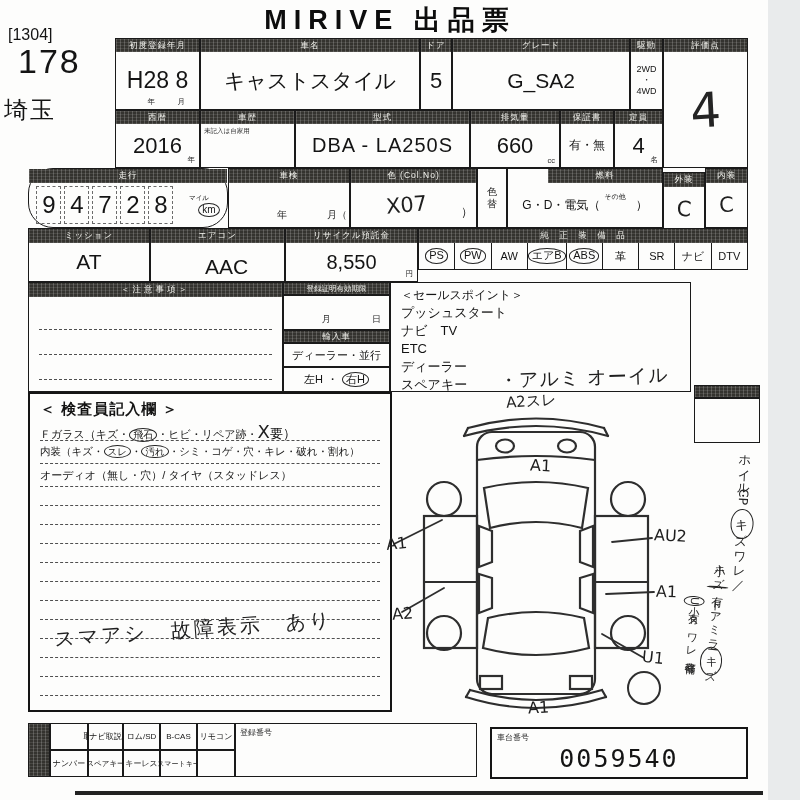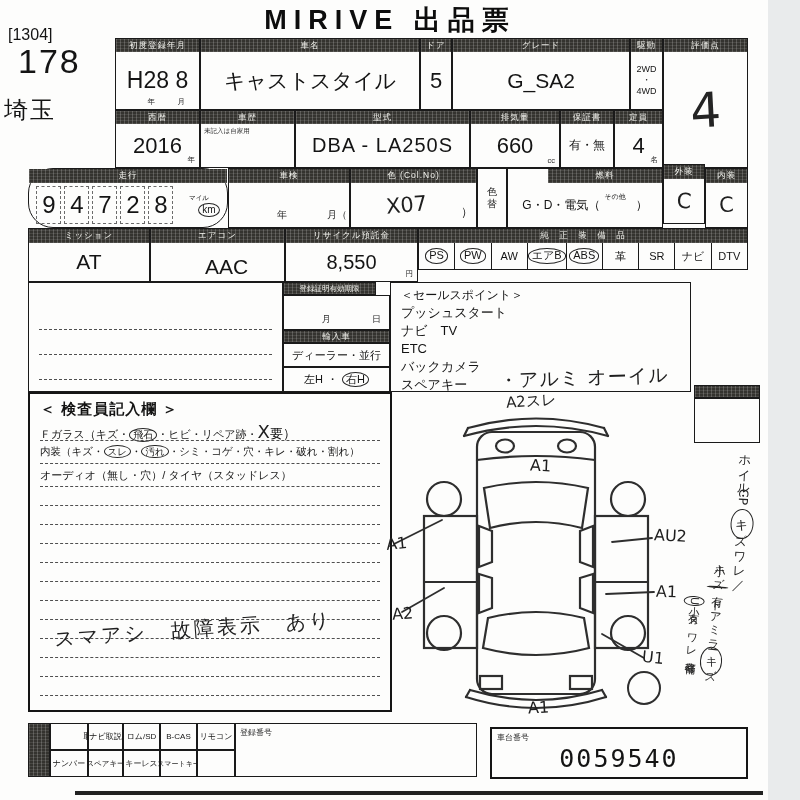--- a/index.html
+++ b/index.html
@@ -128,21 +128,21 @@
     </div>
   </div>
   <div class="cell" style="left:507px;top:168px;width:156px;height:60px;">
     <div class="hd nb" style="height:14px;margin-left:40px;">燃料</div>
     <div class="val" style="top:14px;font-size:12px;">
       <span>G・D・電気（</span>
       <span style="font-size:7px;position:relative;top:-8px;margin:0 10px 0 4px;">その他</span>
       <span>）</span>
     </div>
   </div>
-  <div class="cell" style="left:663px;top:164px;width:42px;height:60px;">
+  <div class="cell" style="left:663px;top:172px;width:42px;height:60px;">
     <div class="hd nb" style="height:14px;">外装</div>
     <div class="val hw" style="top:14px;font-size:21px;transform:rotate(4deg);">C</div>
   </div>
   <div class="cell" style="left:705px;top:168px;width:43px;height:60px;">
     <div class="hd nb" style="height:14px;">内装</div>
     <div class="val hw" style="top:14px;font-size:21px;transform:rotate(-3deg);">C</div>
   </div>
 
   <div class="cell" style="left:28px;top:228px;width:122px;height:54px;">
     <div class="hd nb" style="height:14px;">ミッション</div>
@@ -184,26 +184,27 @@
       <div class="eqcell">
           <span>ナビ</span>
         </div>
       <div class="eqcell">
           <span>DTV</span>
         </div>
     </div>
   </div>
 
   <div class="cell" style="left:28px;top:282px;width:255px;height:110px;">
+    <div class="hd nb" style="height:14px;letter-spacing:3px;">＜注意事項＞</div>
     <div class="dash" style="top:46px;"></div>
     <div class="dash" style="top:71px;"></div>
     <div class="dash" style="top:96px;"></div>
   </div>
 
-  <div class="cell nb" style="left:283px;top:282px;width:93px;height:13px;font-size:7.5px;letter-spacing:0;">登録証明有効期限</div>
+  <div class="cell nb" style="left:283px;top:282px;width:107px;height:13px;font-size:7.5px;letter-spacing:0;">登録証明有効期限</div>
   <div class="cell" style="left:283px;top:295px;width:107px;height:35px;">
     <span class="sm" style="left:36%;bottom:3px;font-size:9px;">月</span>
     <span class="sm" style="right:8px;bottom:3px;font-size:9px;">日</span>
   </div>
   <div class="cell nb" style="left:283px;top:330px;width:107px;height:13px;">輸入車</div>
   <div class="cell" style="left:283px;top:343px;width:107px;height:24px;">
     <div class="val" style="top:0;font-size:11px;">ディーラー・並行</div>
   </div>
   <div class="cell" style="left:283px;top:367px;width:107px;height:25px;">
     <div class="val" style="top:0;font-size:11px;gap:4px;">
@@ -211,21 +212,21 @@
       <span>・</span>
       <span class="circ">右H</span>
     </div>
   </div>
 
   <div class="cell slines" style="left:390px;top:282px;width:301px;height:110px;padding:3px 0 0 10px;">
     <div style="font-size:12px;">＜セールスポイント＞</div>
     <div>プッシュスタート</div>
     <div>ナビ　TV</div>
     <div>ETC</div>
-    <div>バックカメラ</div>
+    <div>ディーラー</div>
     <div>スペアキー</div>
     <span class="hw" style="position:absolute;left:108px;top:82px;font-size:19px;transform:rotate(-2deg);letter-spacing:1px;">・アルミ オーイル</span>
   </div>
 
   <div class="box" style="left:28px;top:392px;width:364px;height:320px;">
     <div class="abs" style="left:10px;top:6px;font-size:15px;font-weight:bold;letter-spacing:1px;">＜ 検査員記入欄 ＞</div>
     <div class="iline" style="top:27px;font-size:11px;">
       <span>Ｆガラス（キズ・</span><span class="circ" style="font-size:10px;">飛石</span><span>・ヒビ・リペア跡・</span><span class="hw" style="font-size:18px;">X</span><span style="font-size:13px;">要）</span>
     </div>
     <div class="iline" style="top:51px;font-size:10.5px;">

